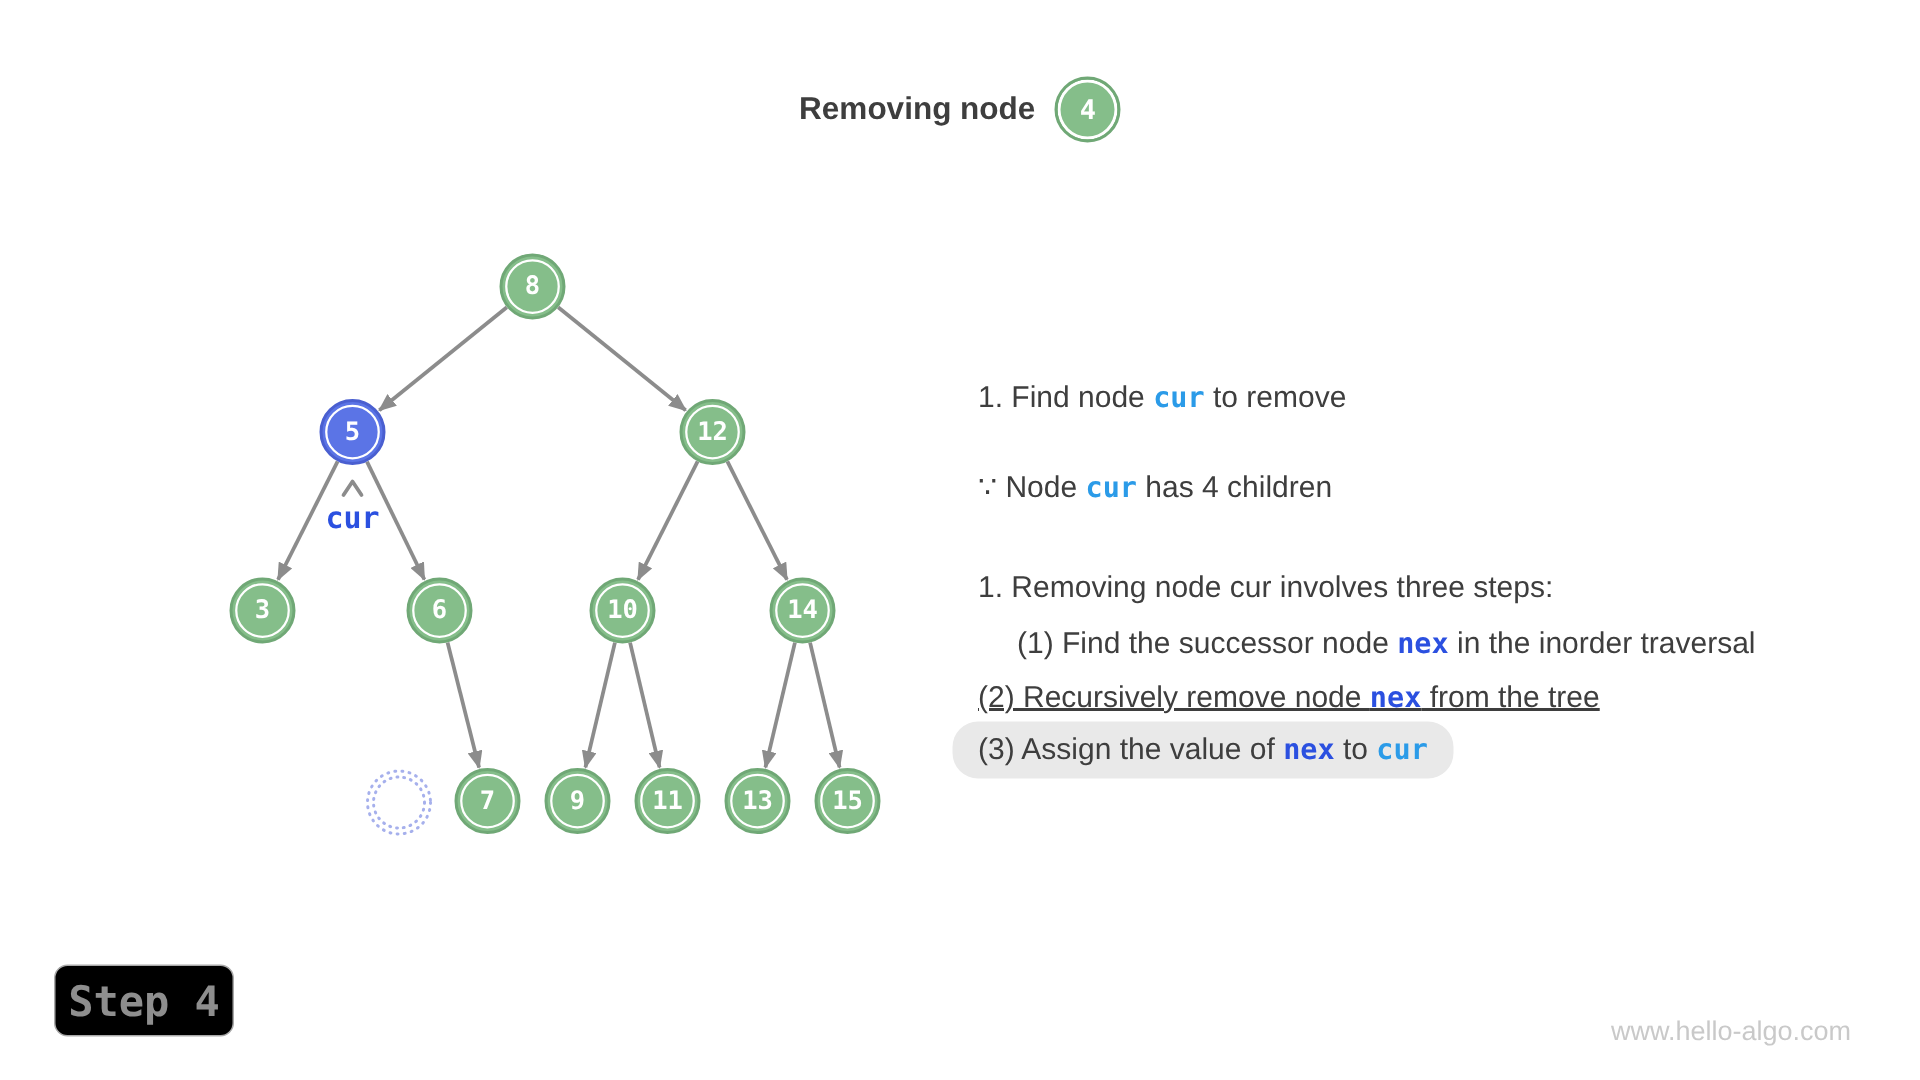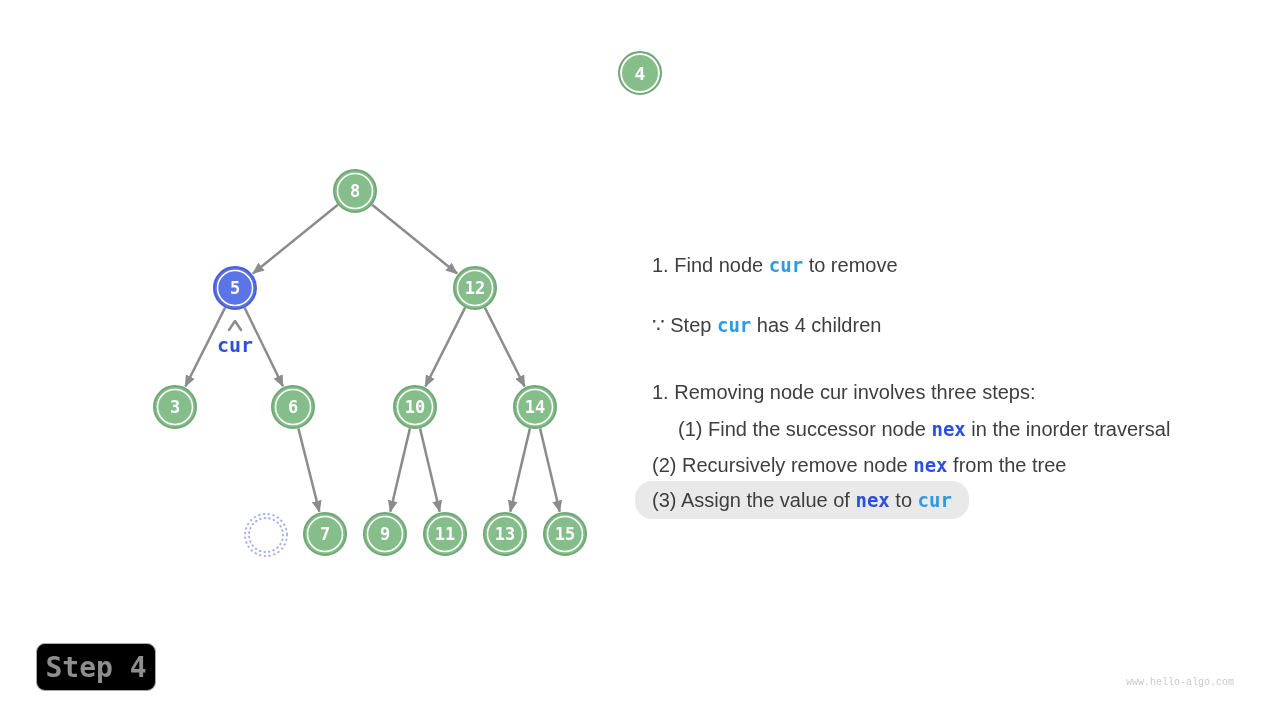--- a/index.html
+++ b/index.html
@@ -37,27 +37,28 @@
   .code.royal{color:var(--royal,#2B50E0);}
   .step-box{
     position:absolute;left:36px;top:643px;width:120px;height:48px;
     border:1.5px solid #A9A9A9;border-radius:9px;background:#000000;
     display:flex;align-items:center;justify-content:center;
     font-family:"DejaVu Sans Mono",monospace;font-weight:bold;
     font-size:28px;color:#8E8E8E;box-sizing:border-box;
   }
   .watermark{
     position:absolute;right:46px;top:677px;
-    font-family:Liberation Mono, monospace;font-size:10px;color:#C9C9C9;
+    font-family:Liberation Sans, sans-serif;font-size:18px;color:#C9C9C9;
   }
 </style>
 </head>
 <body>
 
 <div class="title-row">
+  <span>Removing node</span>
   <span class="title-node">
     <span>4</span>
   </span>
 </div>
 
 <svg id="tree-svg" width="640" height="720" viewBox="0 0 640 720">
     <defs>
       <marker id="arrow" markerUnits="userSpaceOnUse" markerWidth="12" markerHeight="10" refX="11" refY="5" orient="auto">
         <path d="M0,0 L12,5 L0,10 Z" fill="#8C8C8C"></path>
       </marker>
@@ -138,24 +139,24 @@
       <text x="565" y="534" text-anchor="middle" dominant-baseline="central" fill="#FFFFFF" font-family="&quot;DejaVu Sans Mono&quot;, monospace" font-size="17" font-weight="bold">15</text>
     </g>
     <g>
       <polyline points="229,330 235,321 241,330" fill="none" stroke="#8C8C8C" stroke-width="2.5" stroke-linecap="round" stroke-linejoin="round"></polyline>
       <text x="235" y="352" text-anchor="middle" fill="#2B50E0" font-family="&quot;DejaVu Sans Mono&quot;, monospace" font-size="20" font-weight="bold">cur</text>
     </g>
   </svg>
 
 <div id="explanation">
     <div class="exp-line" style="top: 252px;"><span>1. Find node </span><span class="code azure">cur</span><span> to remove</span></div>
-    <div class="exp-line" style="top: 312px;"><span>∵ Step </span><span class="code azure">cur</span><span> has 4 children</span></div>
+    <div class="exp-line" style="top: 312px;"><span>∵ Node </span><span class="code azure">cur</span><span> has 4 children</span></div>
     <div class="exp-line" style="top: 379px;"><span>1. Removing node cur involves three steps:</span></div>
     <div class="exp-line" style="top: 416px; margin-left: 26px;"><span>(1) Find the successor node </span><span class="code royal">nex</span><span> in the inorder traversal</span></div>
-    <div class="exp-line" style="top: 452px;"><span>(2) Recursively remove node </span><span class="code royal">nex</span><span> from the tree</span></div>
+    <div class="exp-line" style="top: 452px; text-decoration: underline;"><span>(2) Recursively remove node </span><span class="code royal">nex</span><span> from the tree</span></div>
     <div class="exp-line highlight" style="top: 487px;"><span>(3) Assign the value of </span><span class="code royal">nex</span><span> to </span><span class="code azure">cur</span></div>
   </div>
 
 <div class="step-box">
   <span>Step 4</span>
 </div>
 
 <div class="watermark">www.hello-algo.com</div>
 
 </body></html>

